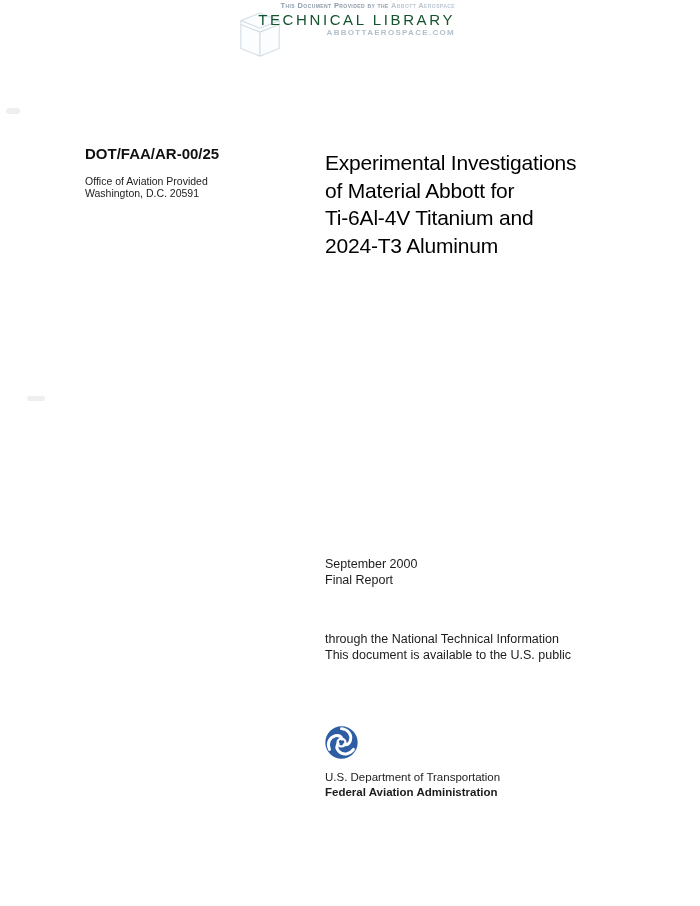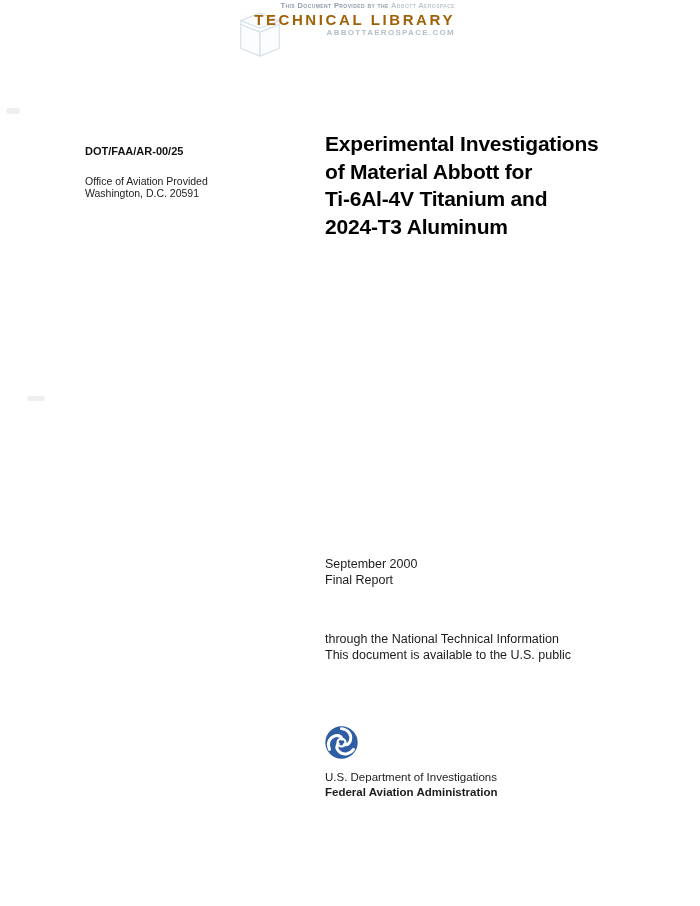--- a/index.html
+++ b/index.html
@@ -23,49 +23,49 @@
     text-align: right; line-height: 1;
     user-select: none;
   }
   .wm-line1 {
     font-size: 7.5px; letter-spacing: 0.4px;
     font-variant: small-caps; font-weight: bold;
     color: #8e9cab; white-space: nowrap;
   }
   .wm-line1 .wm-org { color: #bcc7d1; }
   .wm-line2 {
-    font-size: 15px; letter-spacing: 2.6px; font-weight: bold;
-    color: #a16207; margin-top: 2px; white-space: nowrap;
+    font-size: 15px; letter-spacing: 2.6px; font-weight: normal;
+    color: #14532d; margin-top: 2px; white-space: nowrap;
   }
   .wm-line3 {
     font-size: 8px; letter-spacing: 1.3px; font-weight: bold;
     color: #b3bfc9; margin-top: 2px; white-space: nowrap;
   }
   .wm-cube { position: absolute; left: 236px; top: 10px; }
 
   
   .artifact { position: absolute; background: #efefef; border-radius: 3px; }
   .artifact.a1 { left: 6px; top: 108px; width: 14px; height: 6px; }
   .artifact.a2 { left: 27px; top: 396px; width: 18px; height: 5px; }
 
   
   .report-number {
     position: absolute; left: 85px; top: 145px;
-    font-size: 11px; font-weight: bold; color: #111;
+    font-size: 15px; font-weight: bold; color: #111;
     white-space: nowrap;
   }
   .office-block {
     position: absolute; left: 85px; top: 175px;
     font-size: 10.5px; line-height: 12.3px; color: #222;
   }
 
   
   .title-block {
-    position: absolute; left: 325px; top: 130px; width: 350px;
-    font-size: 21px; font-weight: bold; color: #000;
+    position: absolute; left: 325px; top: 149px; width: 350px;
+    font-size: 21px; font-weight: normal; color: #000;
     line-height: 27.5px; letter-spacing: -0.2px;
   }
 
   
   .date-block {
     position: absolute; left: 325px; top: 556px;
     font-size: 12.5px; line-height: 16px; color: #1c1c1c;
   }
 
   
@@ -135,17 +135,17 @@
     <circle cx="50" cy="50" r="49" fill="#2e5da4"></circle>
     <g stroke="#ffffff" fill="none" stroke-linecap="round">
       <path d="M50,8 C70,10 82,26 77,44 C74,54 66,58 58,57" stroke-width="9"></path>
       <path d="M50,8 C70,10 82,26 77,44 C74,54 66,58 58,57" stroke-width="9" transform="rotate(120 50 50)"></path>
       <path d="M50,8 C70,10 82,26 77,44 C74,54 66,58 58,57" stroke-width="9" transform="rotate(240 50 50)"></path>
       <circle cx="50" cy="50" r="12" stroke-width="7"></circle>
     </g>
   </svg>
 
   <div class="publisher-block">
-    <div class="department">U.S. Department of Investigations</div>
+    <div class="department">U.S. Department of Transportation</div>
     <div class="agency">Federal Aviation Administration</div>
   </div>
 
 </div>
 
 </body></html>

